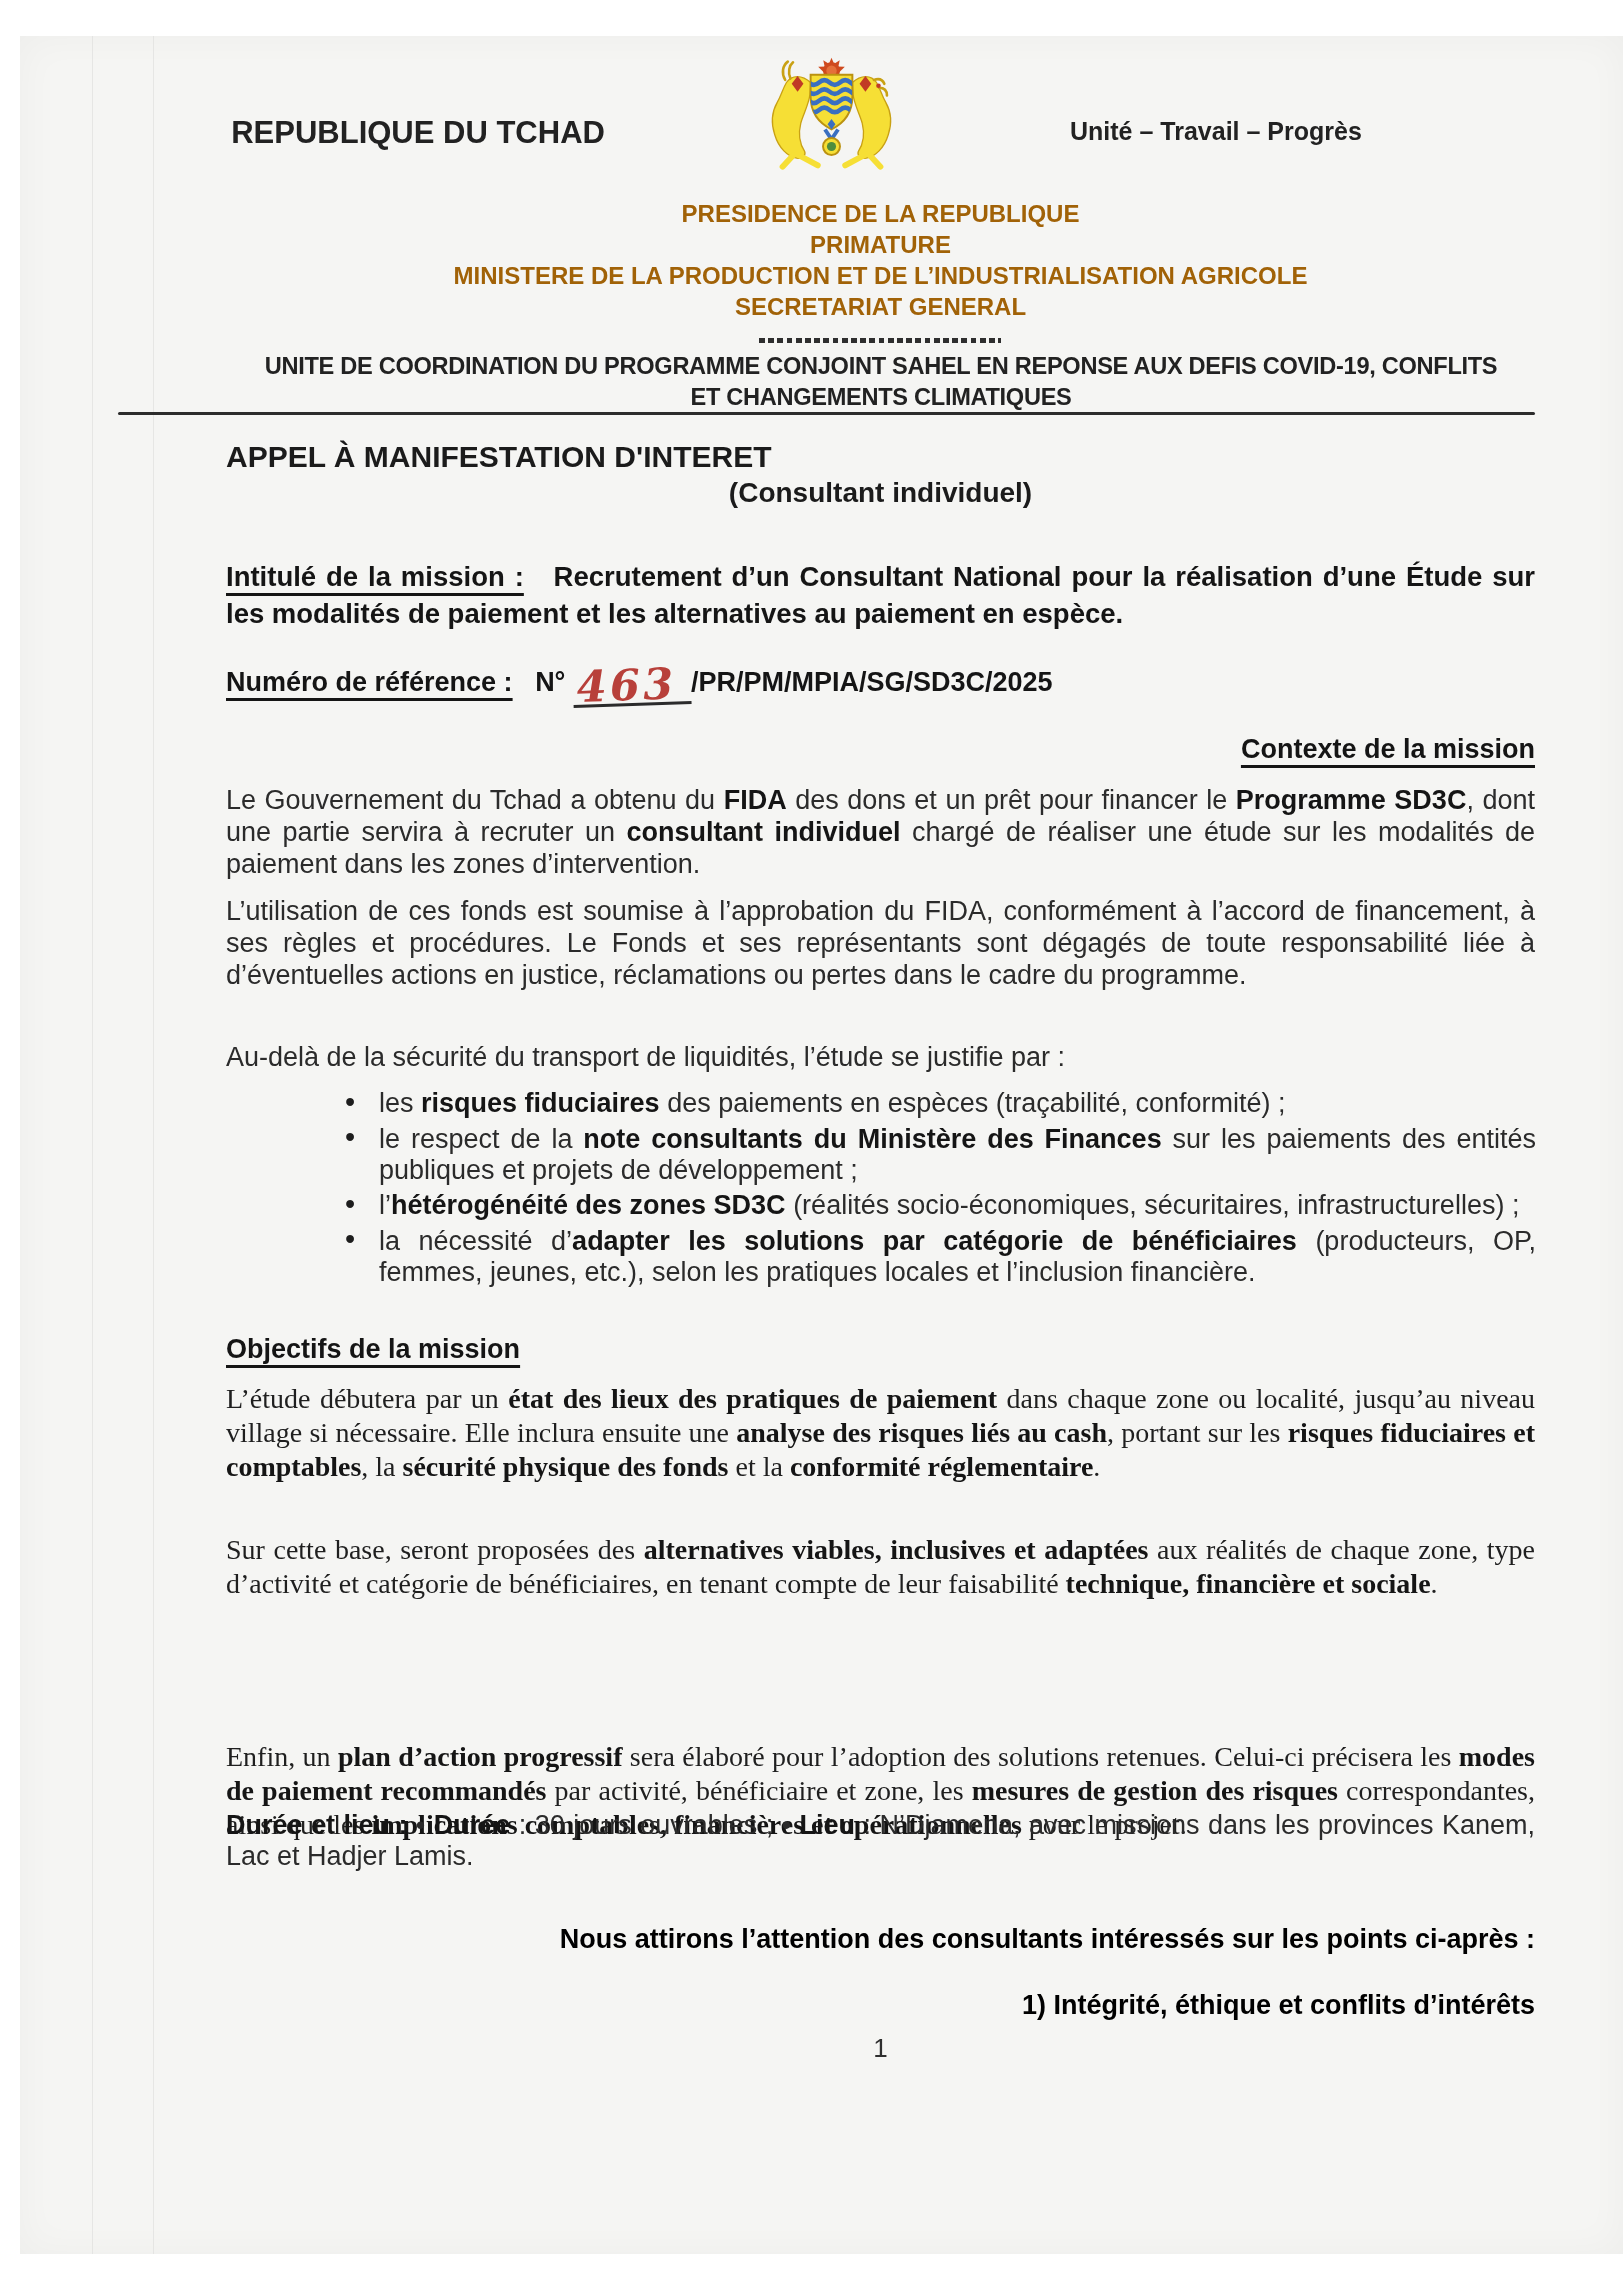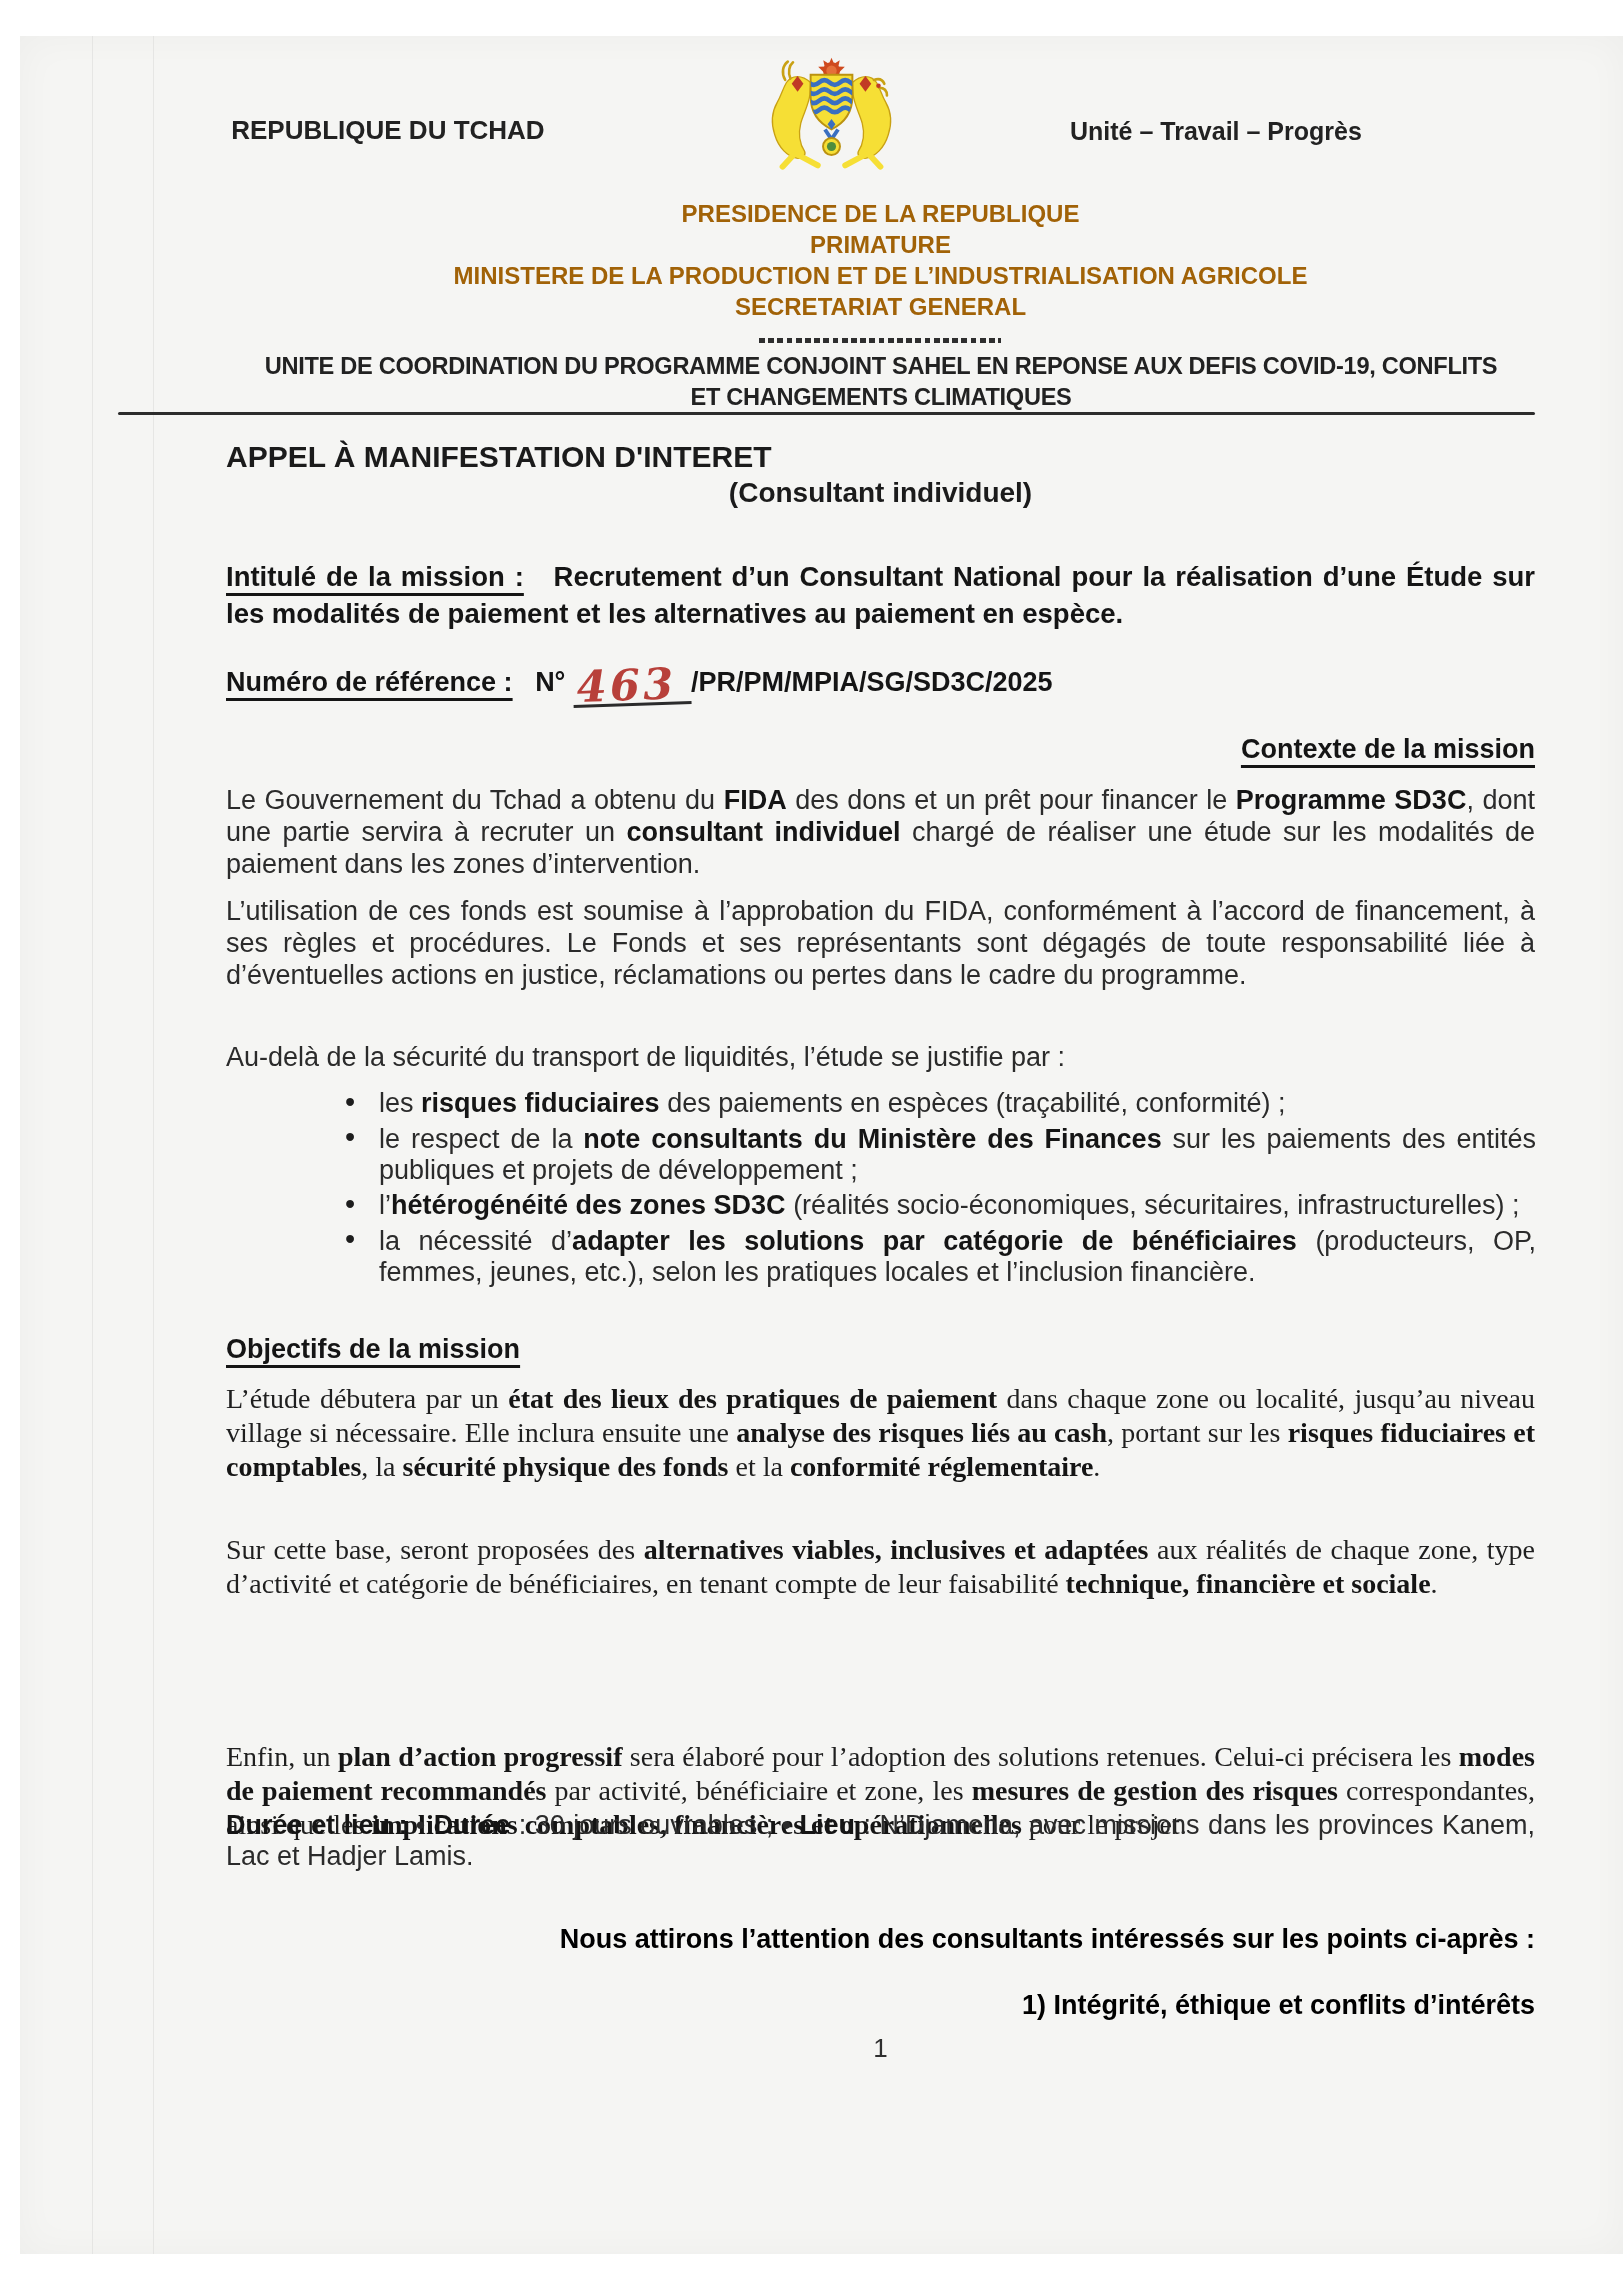--- a/index.html
+++ b/index.html
@@ -5,21 +5,21 @@
   html,body{margin:0;padding:0;background:#ffffff;}
   .page{position:relative;width:1623px;height:2295px;background:#ffffff;overflow:hidden;
         font-family:"Liberation Sans","DejaVu Sans",sans-serif;color:#2b2b2b;}
   .scan{position:absolute;left:19.6px;top:36px;right:0;bottom:41px;background:#f5f5f3;
         box-shadow:inset 0 0 39px rgba(0,0,0,0.035);}
   .scanline{position:absolute;top:36px;bottom:41px;width:1.3px;background:#dddddb;opacity:.65;}
   #scanline-1{left:92px;} #scanline-2{left:153px;}
 
   .content{position:absolute;left:226px;top:0;width:1309px;height:100%;}
 
-  .hdr-left{position:absolute;left:5.2px;top:115px;font-size:26px;font-weight:bold;color:#222;white-space:nowrap;}
+  .hdr-left{position:absolute;left:5.2px;top:115px;font-size:31px;font-weight:bold;color:#222;white-space:nowrap;}
   .hdr-right{position:absolute;left:844px;top:117px;font-size:25px;font-weight:bold;color:#222;white-space:nowrap;}
   .arms{position:absolute;left:537px;top:56px;width:137px;height:117px;}
 
   .org{position:absolute;top:198px;left:0;width:100%;text-align:center;
        font-weight:bold;font-size:24px;line-height:31px;color:#a16207;}
   .dashes{position:absolute;top:338px;left:533px;width:242px;height:4.6px;
           background:repeating-linear-gradient(90deg,#2e2e2e 0 5.9px,transparent 5.9px 9.2px);}
   .unit{position:absolute;top:351px;left:-39px;width:1388px;text-align:center;
         font-weight:bold;font-size:23.6px;line-height:31px;letter-spacing:-0.3px;color:#222;}
   .rule{position:absolute;top:412px;left:-108px;width:1417px;height:3.3px;background:#2c2c2c;border-radius:2px;}

